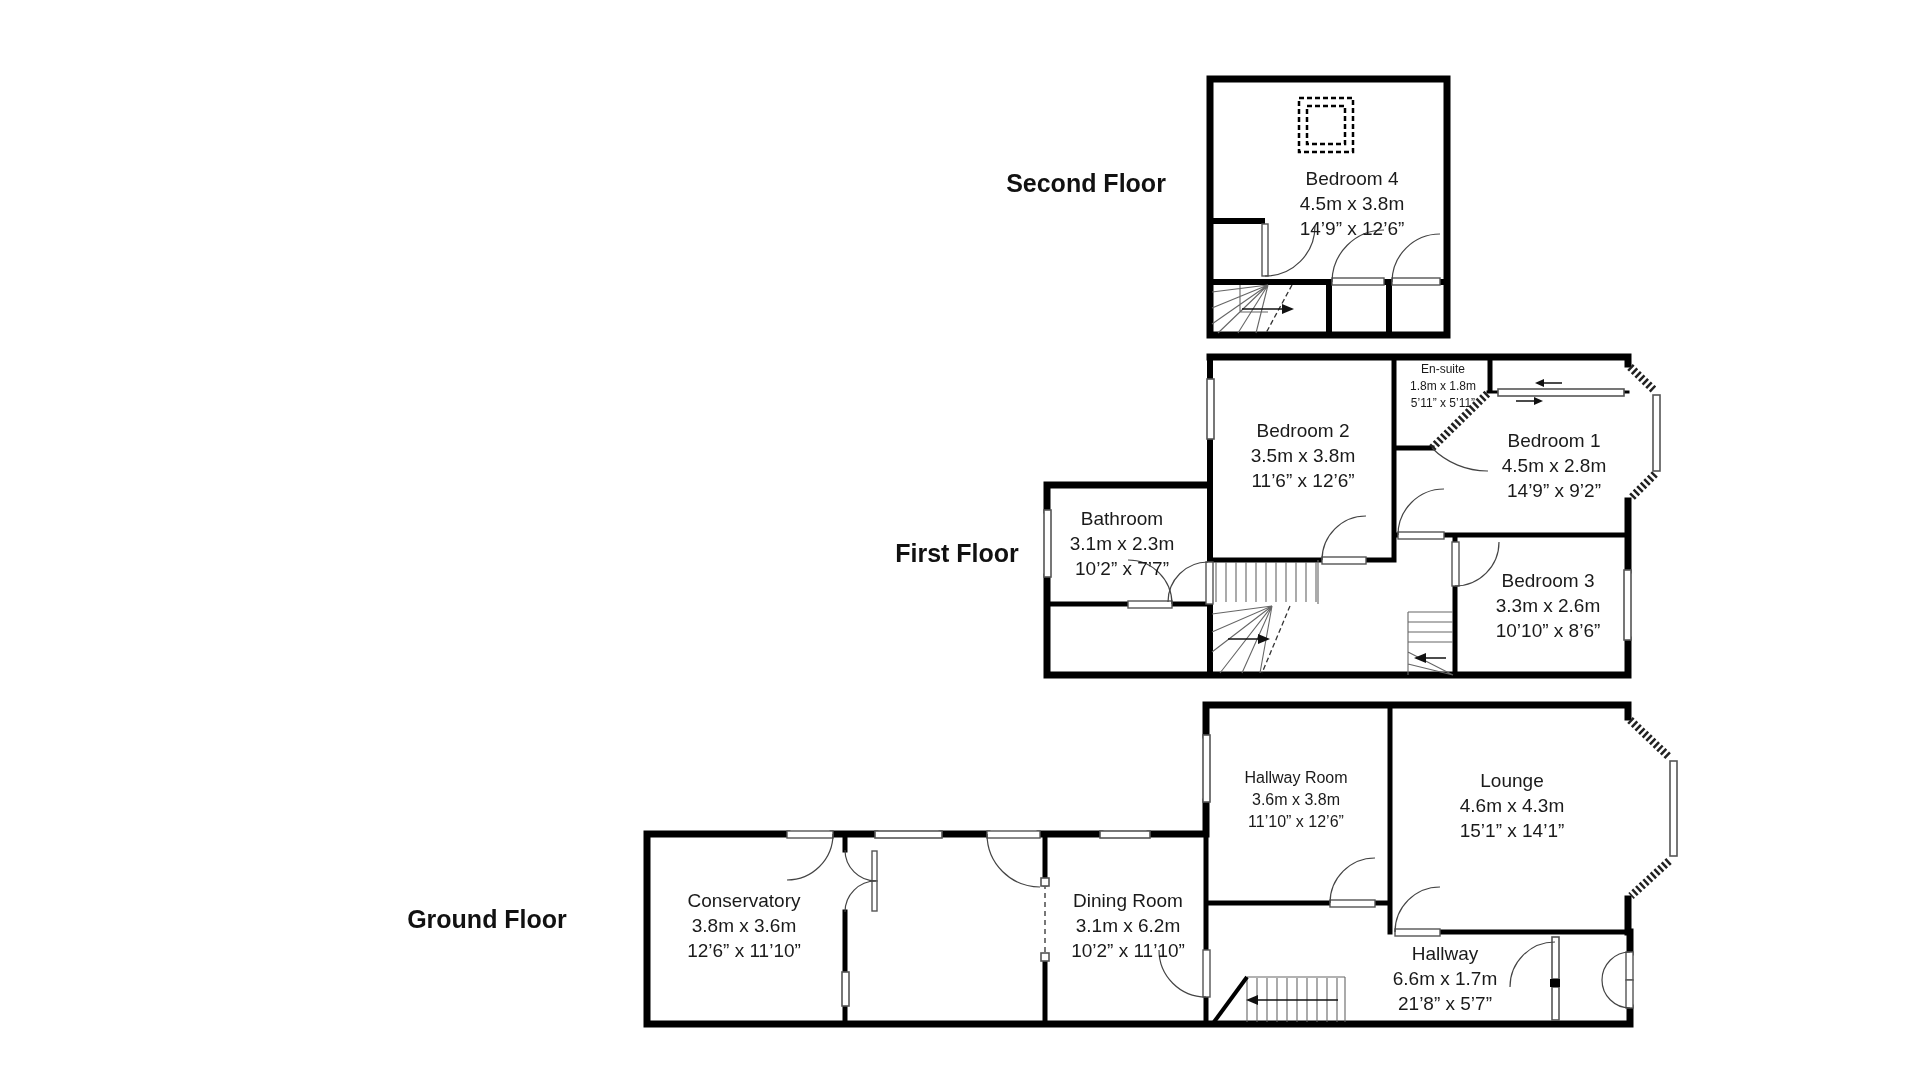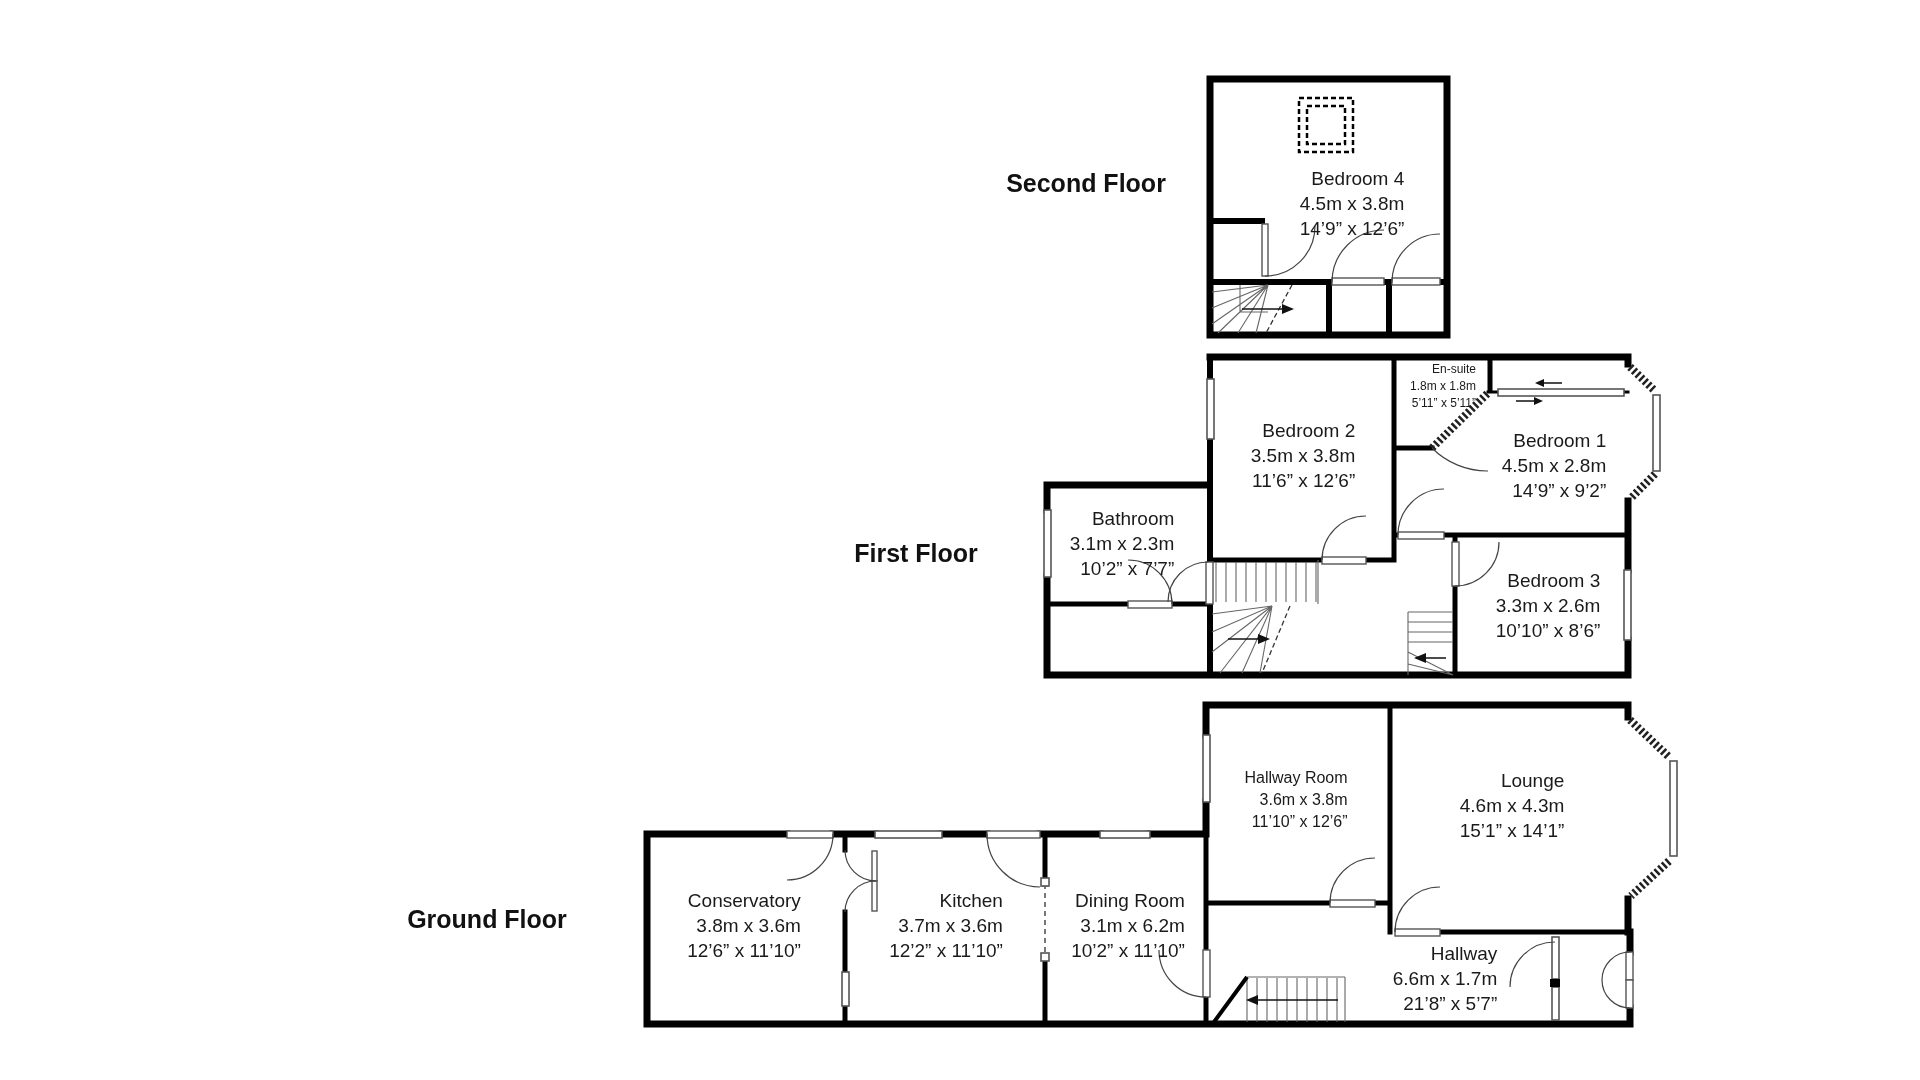--- a/index.html
+++ b/index.html
@@ -28,21 +28,21 @@
   .arrow{stroke:#111;stroke-width:1.5;fill:none;}
   .ah{fill:#111;stroke:none;}
   .sky{fill:none;stroke:#000;stroke-width:2.5;stroke-dasharray:5 3;}
   
   .floor-title{
     position:absolute;transform:translate(-50%,-50%);
     font-size:25px;font-weight:bold;color:#111;white-space:nowrap;
   }
   .room-label{
     position:absolute;transform:translate(-50%,-50%);
-    text-align:right;font-size:19px;line-height:25px;color:#1a1a1a;white-space:nowrap;
+    text-align:center;font-size:19px;line-height:25px;color:#1a1a1a;white-space:nowrap;
   }
   .room-label.mid{font-size:16px;line-height:22px;}
   .room-label.small{font-size:12px;line-height:17px;}
 </style>
 </head>
 <body>
 
 <div class="stage">
 
   <svg class="plan-svg" width="1920" height="1080" viewBox="0 0 1920 1080">
@@ -159,21 +159,21 @@
       <g>
         <path class="st" d="M1257 966 V1010 M1267 966 V1010 M1277 966 V1010 M1287 966 V1010 M1297 966 V1010 M1307 966 V1010 M1317 966 V1010 M1327 966 V1010 M1337 966 V1010 M1247 965 H1345 M1345 965 V1010 M1247 965 V1010"></path>
         <path class="stbold" d="M1214 1010 L1247 965"></path>
         <path class="arrow" d="M1338 988 H1258"></path>
         <polygon class="ah" points="1258,983 1258,993 1246,988"></polygon>
       </g>
     </g>
   </svg>
 
   <div class="floor-title" style="left:1086px;top:171px">Second Floor</div>
-  <div class="floor-title" style="left:916px;top:541px">First Floor</div>
+  <div class="floor-title" style="left:957px;top:541px">First Floor</div>
   <div class="floor-title" style="left:487px;top:907px">Ground Floor</div>
 
   <div class="room-label" style="left:1352px;top:191px">
     <div>Bedroom 4</div>
     <div>4.5m x 3.8m</div>
     <div>14’9” x 12’6”</div>
   </div>
 
   <div class="room-label" style="left:1122px;top:531px">
     <div>Bathroom</div>
@@ -199,25 +199,20 @@
     <div>Bedroom 3</div>
     <div>3.3m x 2.6m</div>
     <div>10’10” x 8’6”</div>
   </div>
 
   <div class="room-label" style="left:744px;top:913px">
     <div>Conservatory</div>
     <div>3.8m x 3.6m</div>
     <div>12’6” x 11’10”</div>
   </div>
-  <div class="room-label" style="left:946px;top:913px">
-    <div>Kitchen</div>
-    <div>3.7m x 3.6m</div>
-    <div>12’2” x 11’10”</div>
-  </div>
   <div class="room-label" style="left:1128px;top:913px">
     <div>Dining Room</div>
     <div>3.1m x 6.2m</div>
     <div>10’2” x 11’10”</div>
   </div>
   <div class="room-label mid" style="left:1296px;top:788px">
     <div>Hallway Room</div>
     <div>3.6m x 3.8m</div>
     <div>11’10” x 12’6”</div>
   </div>

